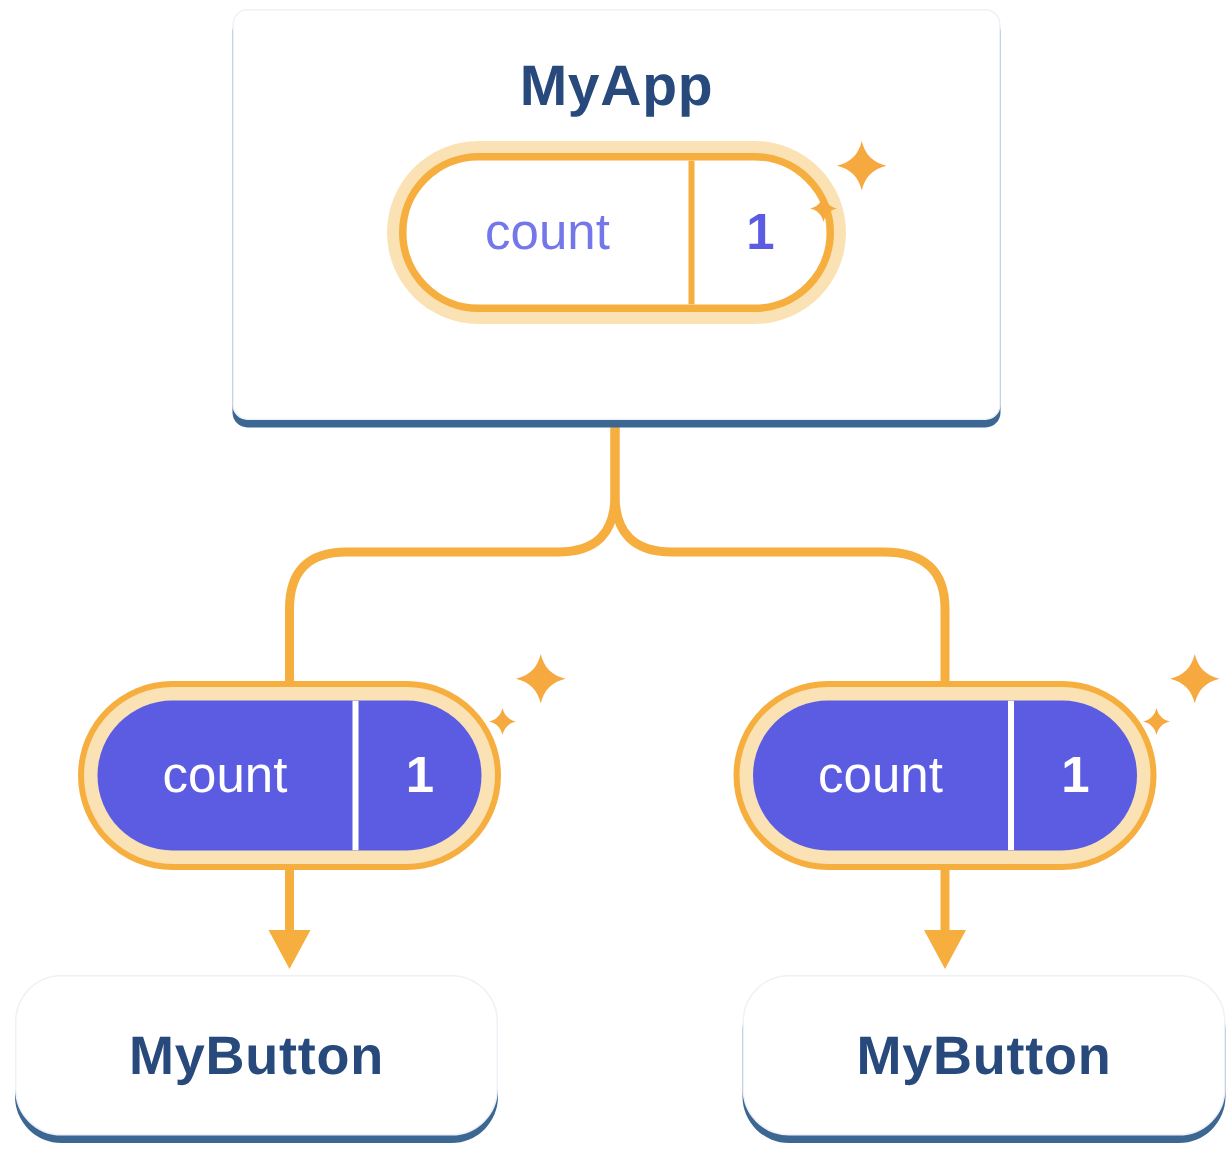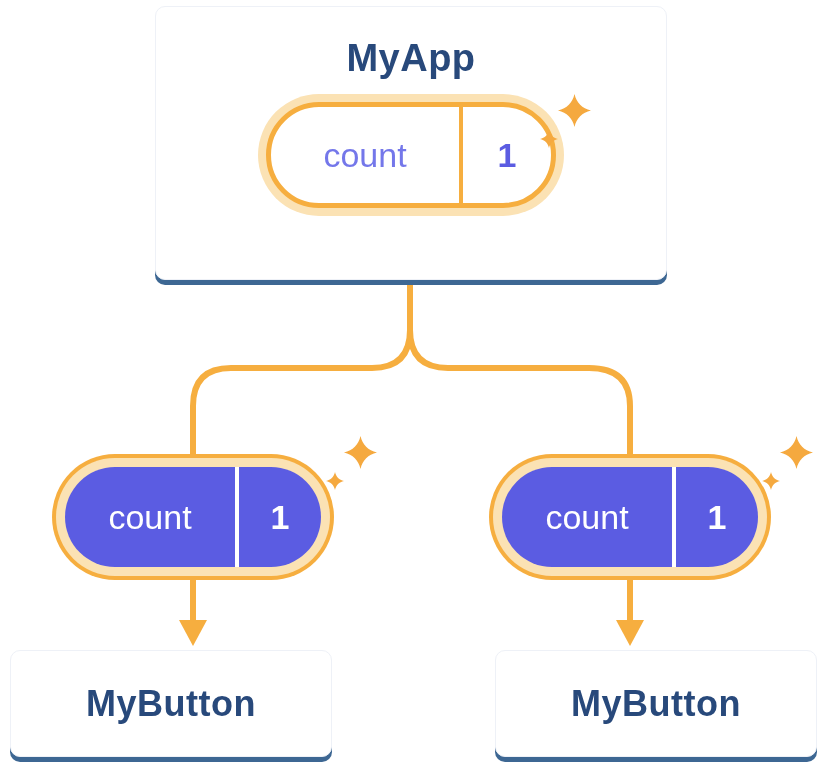--- a/index.html
+++ b/index.html
@@ -71,20 +71,21 @@
     font-size: 34px; font-weight: bold; color: #ffffff;
     border-left: 4px solid #ffffff;
   }
   .pill-left  { left: 65px;  top: 467px; }
   .pill-right { left: 502px; top: 467px; }
   .card-button {
     width: 320px; height: 105px;
     display: flex; align-items: center; justify-content: center;
     font-size: 36px; font-weight: bold; color: #28497b;
     letter-spacing: 0.5px;
+    border-radius: 31px;
   }
   .card-button-left  { left: 10px;  top: 650px; }
   .card-button-right { left: 495px; top: 650px; }
   .sparkle { position: absolute; z-index: 2; }
   .sparkle-top   { left: 540px; top: 94px; }
   .sparkle-left  { left: 326px; top: 436px; }
   .sparkle-right { left: 762px; top: 436px; }
 </style>
 </head>
 <body>

